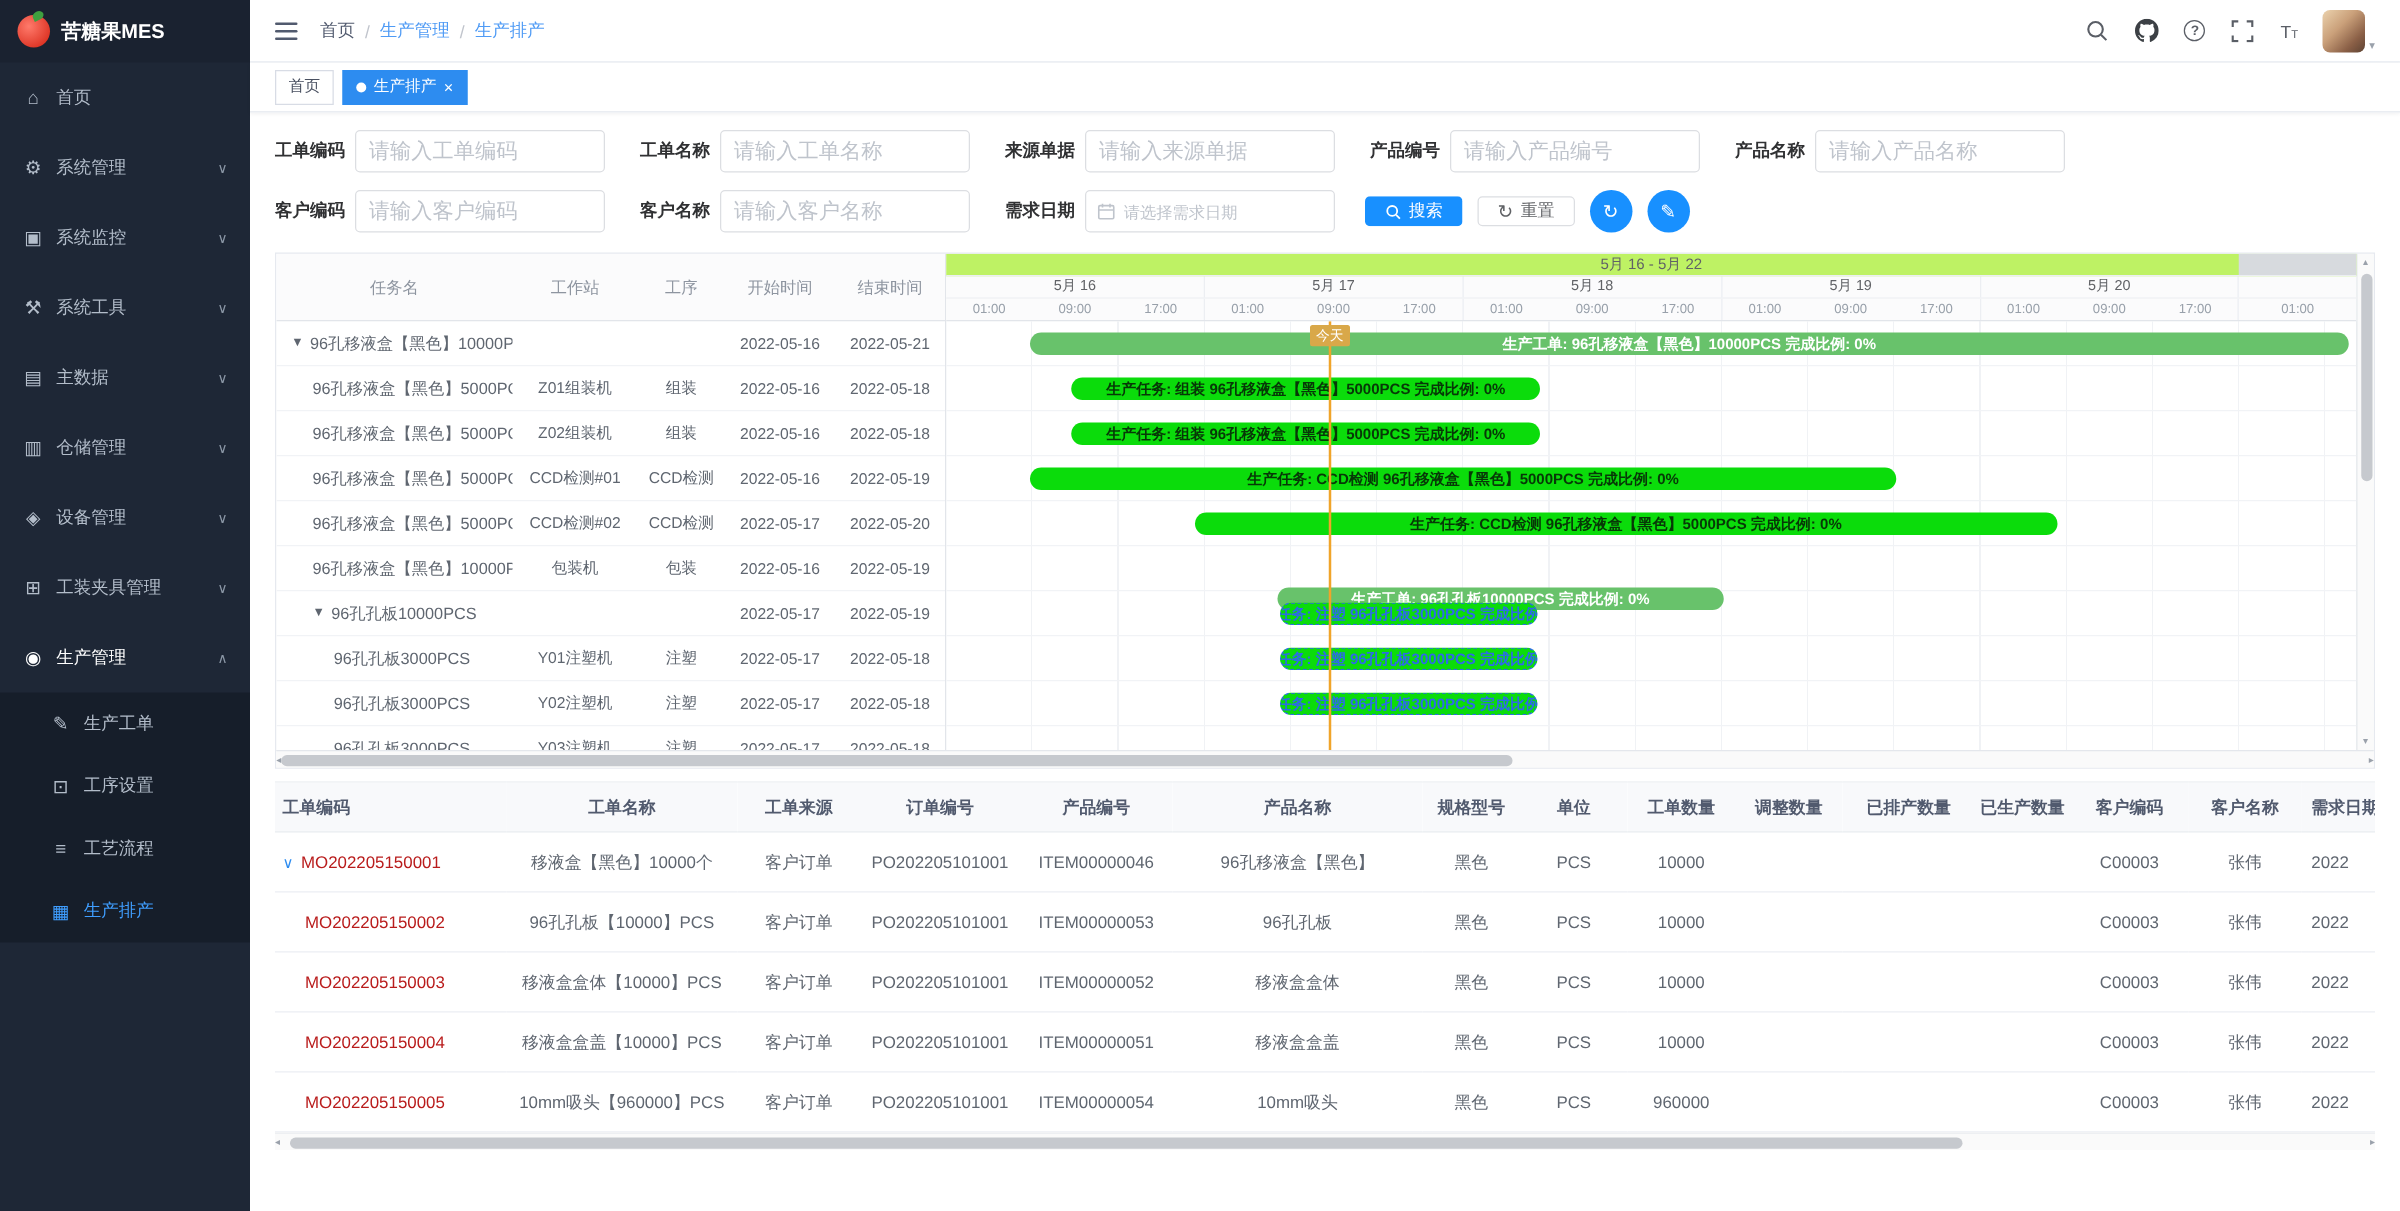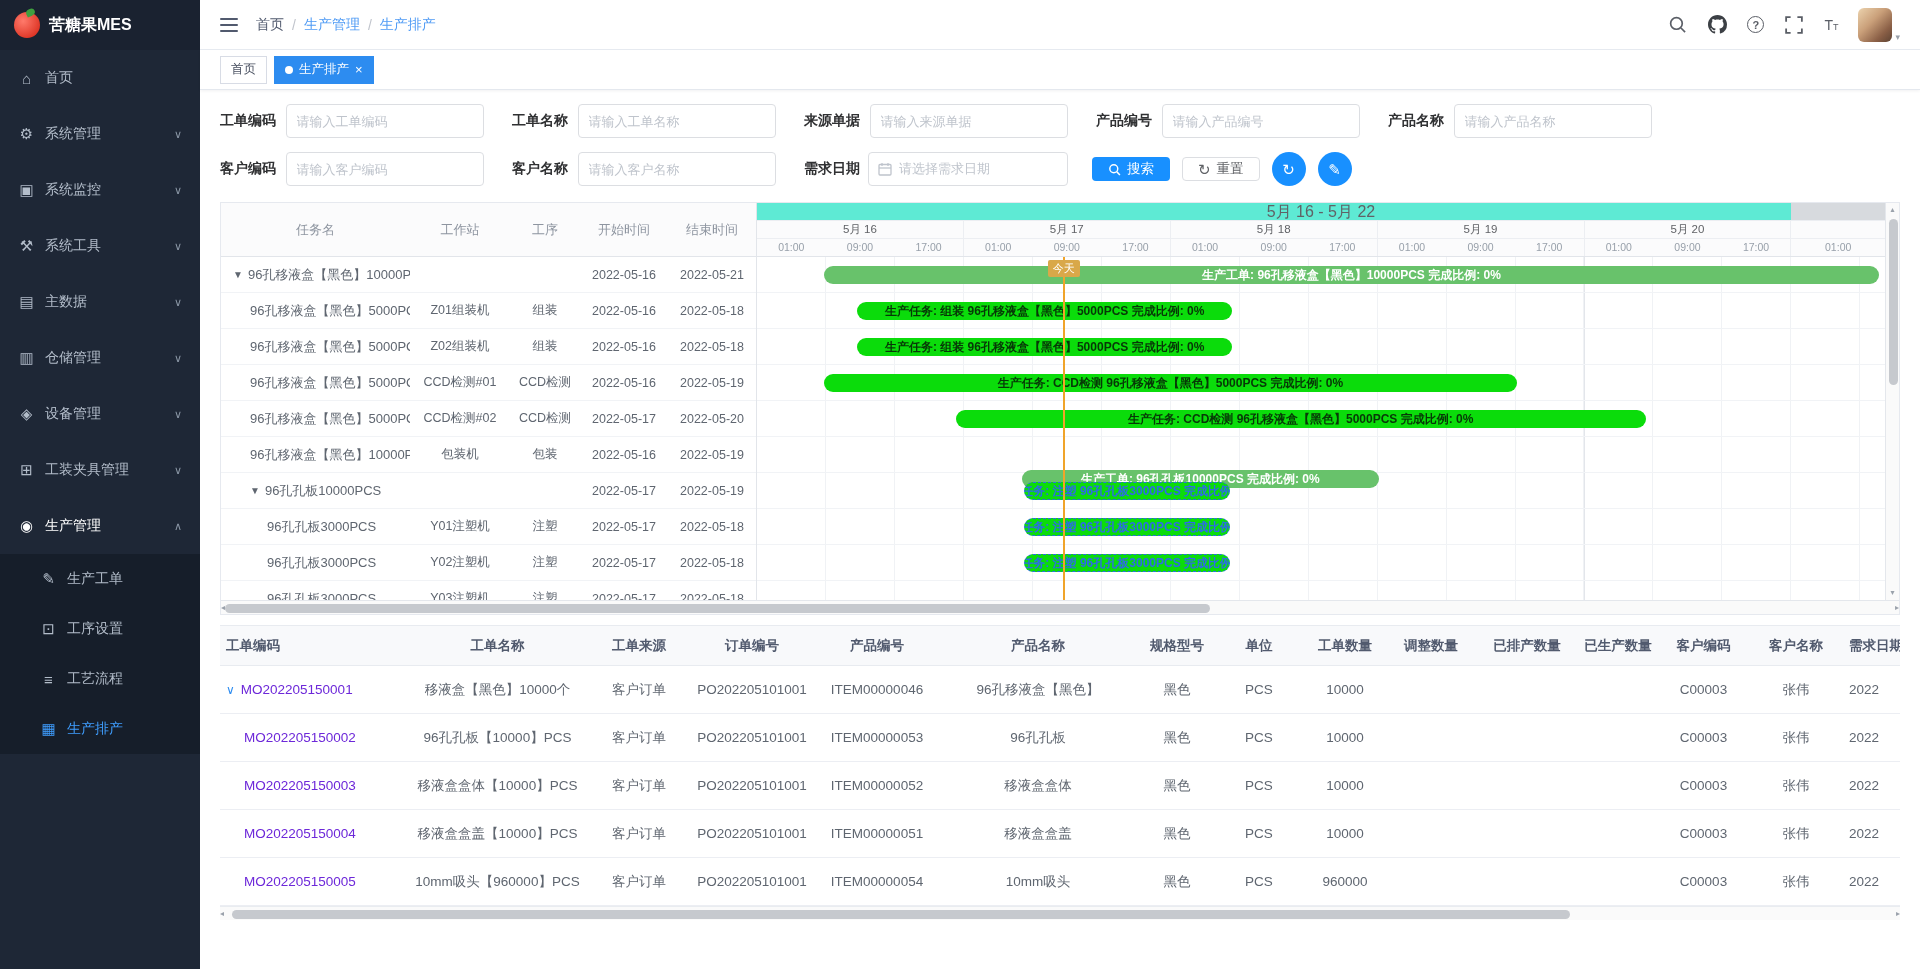--- a/index.html
+++ b/index.html
@@ -39,24 +39,24 @@
 .tag{height:28px;display:inline-flex;align-items:center;gap:6px;padding:0 10px;border:1px solid #d8dce5;background:#fff;color:#495060;font-size:12.5px;cursor:pointer}
 .tag.active{background:#2d8cf0;border-color:#2d8cf0;color:#fff}
 .tag .dot{width:8px;height:8px;border-radius:50%;background:#fff}
 .tag .close{font-size:13px;line-height:1}
 
 .content{flex:1;min-height:0;padding:0 20px;display:flex;flex-direction:column}
 .filters{padding:14px 0 10px;display:flex;flex-direction:column;gap:14px}
 .f-row{display:flex;align-items:center}
 .f-item{display:flex;align-items:center;gap:8px;width:264px;margin-right:28px;flex-shrink:0}
 .f-label{font-weight:bold;font-size:14px;color:#303133;white-space:nowrap;width:58px}
-.f-input{width:200px;height:34px;border:1px solid #dcdee2;border-radius:4px;padding:0 10px;font-size:13px;color:#0369a1;outline:none;font-family:inherit}
+.f-input{width:200px;height:34px;border:1px solid #dcdee2;border-radius:4px;padding:0 10px;font-size:17px;color:#0369a1;outline:none;font-family:inherit}
 .f-input::placeholder{color:#bfc4cc}
 .date-wrap{width:200px;height:34px;border:1px solid #dcdee2;border-radius:4px;display:flex;align-items:center;gap:7px;padding:0 9px;background:#fff}
-.date-wrap input{border:none;outline:none;flex:1;font-size:13px;font-family:Liberation Mono, monospace;min-width:0}
+.date-wrap input{border:none;outline:none;flex:1;font-size:13px;font-family:Liberation Sans, sans-serif;min-width:0}
 .date-wrap input::placeholder{color:#bfc4cc}
 .f-actions{display:flex;align-items:center;gap:12px;margin-left:-4px}
 .btn{height:24px;border-radius:4px;display:inline-flex;align-items:center;gap:6px;padding:0 15px;font-size:13.5px;cursor:pointer;border:1px solid transparent;white-space:nowrap}
 .btn-primary{background:#1890ff;color:#fff}
 .btn-plain{background:#fff;border-color:#dcdee2;color:#606266}
 .btn-circle{width:34px;height:34px;border-radius:50%;padding:0;justify-content:center;background:#1890ff;color:#fff;font-size:16px;border:none}
 .glyph-ic{font-size:15px;line-height:1}
 
 .gantt{margin-top:6px;border:1px solid #e6e9ef;height:413px;display:flex;flex-direction:column;flex-shrink:0;background:#fff}
 .g-main{display:flex;flex:1;min-height:0;overflow:hidden}
@@ -65,21 +65,21 @@
 .gc{text-align:center;flex-shrink:0}
 .gc-name{flex:1}
 .gc-station{width:100px}.gc-proc{width:70px}.gc-start{width:88px}.gc-end{width:88px}
 .g-left-body{flex:1;overflow:hidden}
 .g-row{height:36px;display:flex;align-items:center;border-bottom:1px solid #f1f3f6;font-size:13px;color:#5f6670}
 .cell-name{flex:1;display:flex;align-items:center;gap:5px;overflow:hidden;white-space:nowrap;min-width:0}
 .ind0 .cell-name{padding-left:12px}.ind1 .cell-name{padding-left:29px}.ind2 .cell-name{padding-left:46px}
 .caret{font-size:10px;color:#5f6670;flex-shrink:0}
 .cell{flex-shrink:0;text-align:center;font-size:12.5px;overflow:hidden;white-space:nowrap}
 .g-right{flex:1;min-width:0;display:flex;flex-direction:column;position:relative}
-.g-month{height:18px;line-height:17px;text-align:center;font-size:16px;color:#606266;border-bottom:1px solid #eceef2;background:#5eead4;position:relative}
+.g-month{height:18px;line-height:17px;text-align:center;font-size:12px;color:#606266;border-bottom:1px solid #eceef2;background:#bef264;position:relative}
 .wk-block{position:absolute;right:0;top:0;bottom:0;width:8.3%;background:#d7dade}
 .g-days{display:flex;height:18px;border-bottom:1px solid #eceef2;background:#fbfbfc}
 .g-day{width:18.34%;text-align:center;font-size:11.5px;color:#606266;line-height:17px;border-right:1px solid #eceef2;flex-shrink:0}
 .g-day.partial{width:8.3%;border-right:none}
 .g-hours{display:flex;height:18px;border-bottom:1px solid #e2e5ea;background:#fbfbfc}
 .g-hgrp{width:18.34%;display:flex;border-right:1px solid #eceef2;flex-shrink:0}
 .g-hgrp.partial{width:8.3%;border-right:none}
 .g-hour{flex:1;text-align:center;font-size:10.5px;color:#98a0aa;line-height:17px}
 .g-body{flex:1;position:relative;overflow:hidden;background-image:repeating-linear-gradient(90deg,transparent 0,transparent calc(6.1133% - 1px),#f0f2f5 calc(6.1133% - 1px),#f0f2f5 6.1133%),repeating-linear-gradient(90deg,transparent 0,transparent calc(18.34% - 1px),#e3e6eb calc(18.34% - 1px),#e3e6eb 18.34%)}
 .t-row{height:36px;position:relative;border-bottom:1px solid #f1f3f6}
@@ -96,21 +96,21 @@
 .g-hscroll{height:14px;border-top:1px solid #e4e7ec;background:#fafafa;display:flex;align-items:center;flex-shrink:0}
 .htrack{flex:1;height:100%;position:relative}
 .hthumb{position:absolute;top:2.5px;height:9px;background:#c6c9ce;border-radius:5px}
 
 .dt-wrap{margin-top:10px;width:1680px;overflow:hidden;flex-shrink:0}
 table.dt{border-collapse:collapse;table-layout:fixed;width:1761px}
 table.dt th{height:40px;background:#f8f9fb;font-weight:bold;color:#515a6e;font-size:13.5px;border-top:1px solid #e8ebf0;border-bottom:1px solid #e8ebf0;text-align:center;white-space:nowrap;overflow:hidden}
 table.dt td{height:48px;text-align:center;color:#5f6670;font-size:13.5px;border-bottom:1px solid #eceef3;white-space:nowrap;overflow:hidden;background:#fff}
 table.dt th:first-child,table.dt td:first-child{text-align:left;padding-left:6px}
 table.dt th:last-child,table.dt td:last-child{text-align:left;padding-left:8px}
-.mo-link{color:#6d28d9;cursor:pointer}
+.mo-link{color:#b91c1c;cursor:pointer}
 .row-chev{color:#2d8cf0;font-size:12px;margin-right:6px;cursor:pointer}
 .dt-hscroll{height:14px;background:#fafafa;border-top:1px solid #e9ecf0;display:flex;align-items:center;width:1680px;flex-shrink:0}
 </style>
 </head>
 <body>
 
 <div class="app">
 
   <aside class="sidebar">
     <div class="logo">

